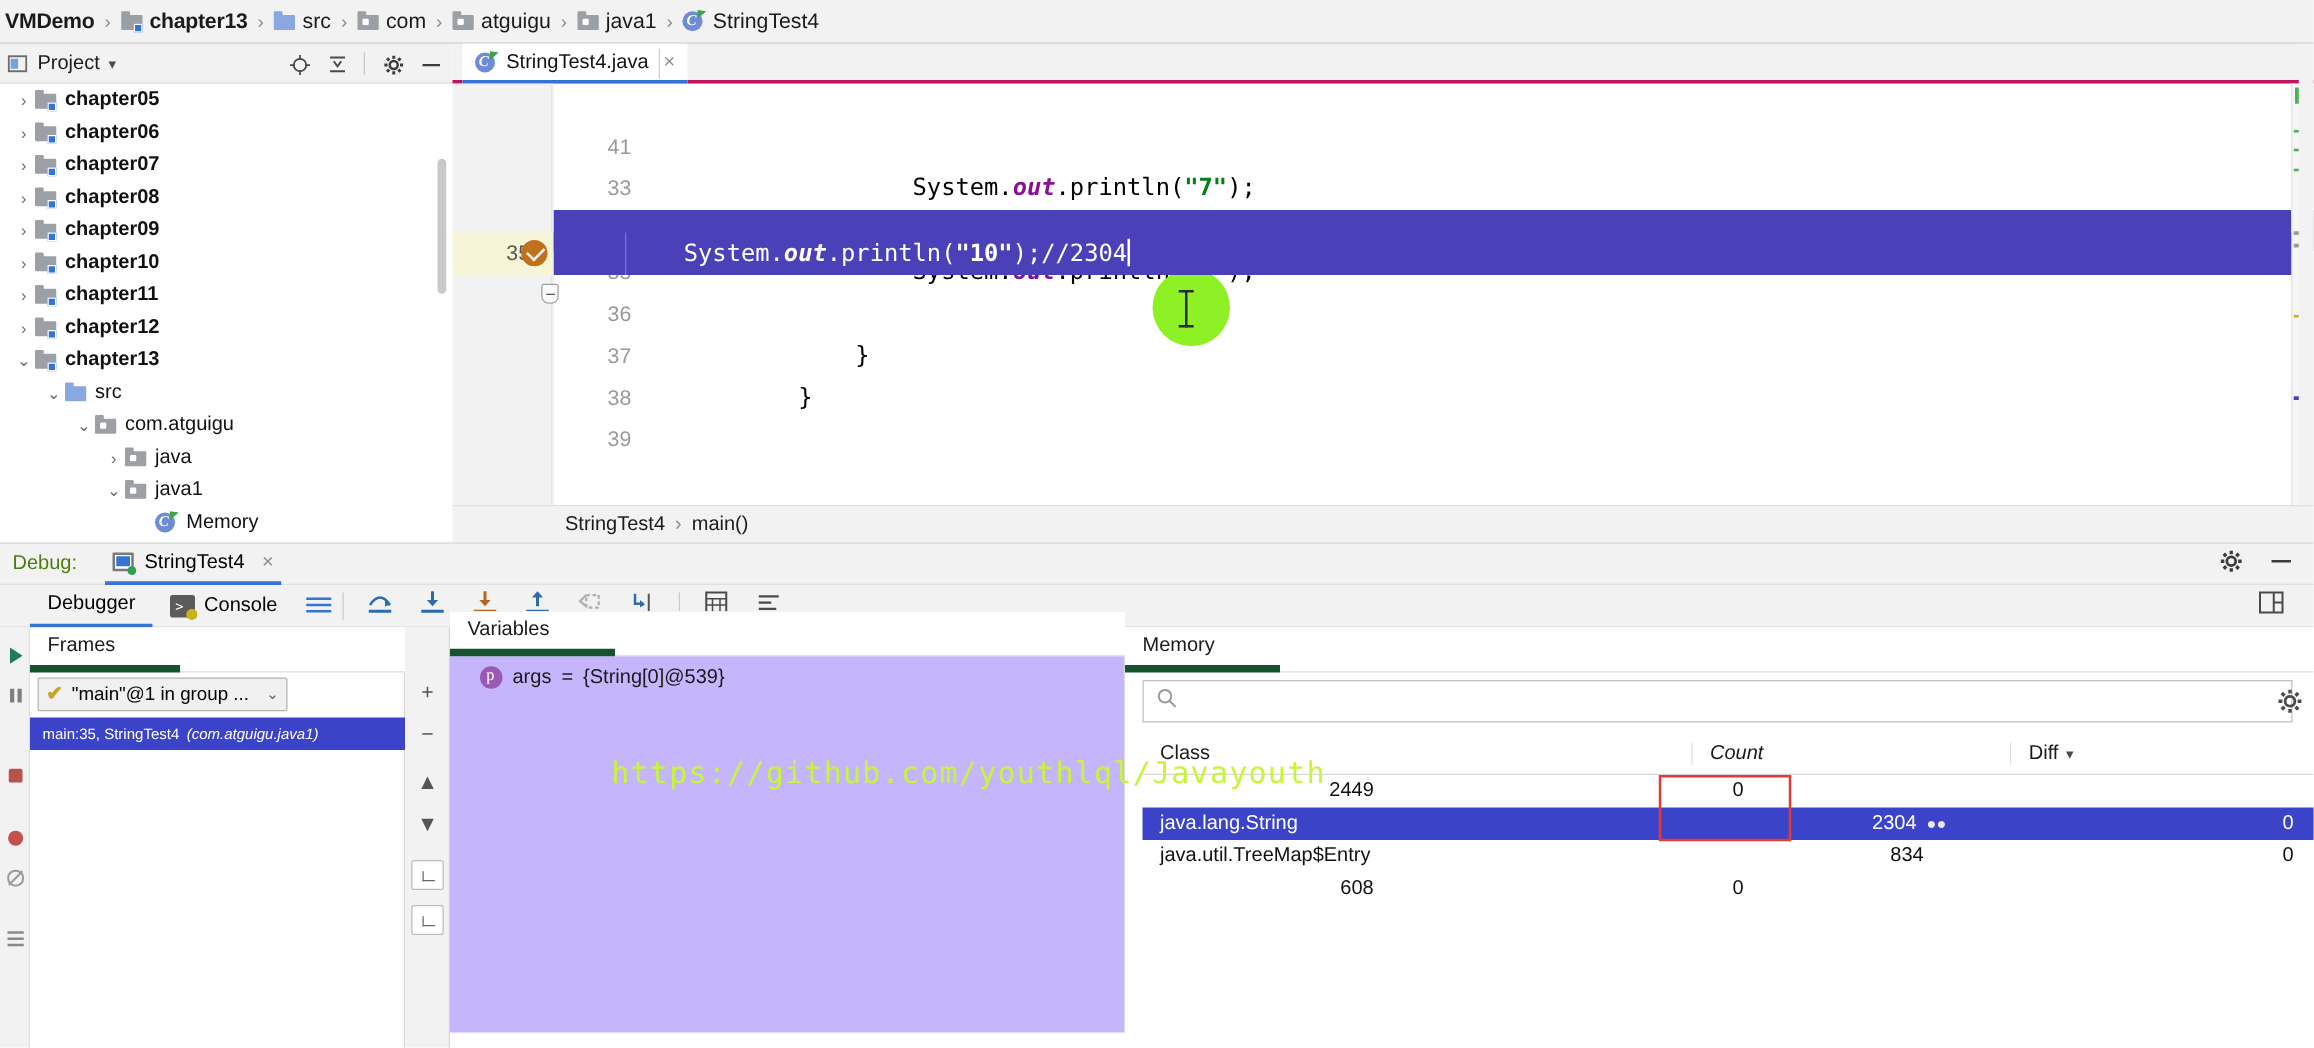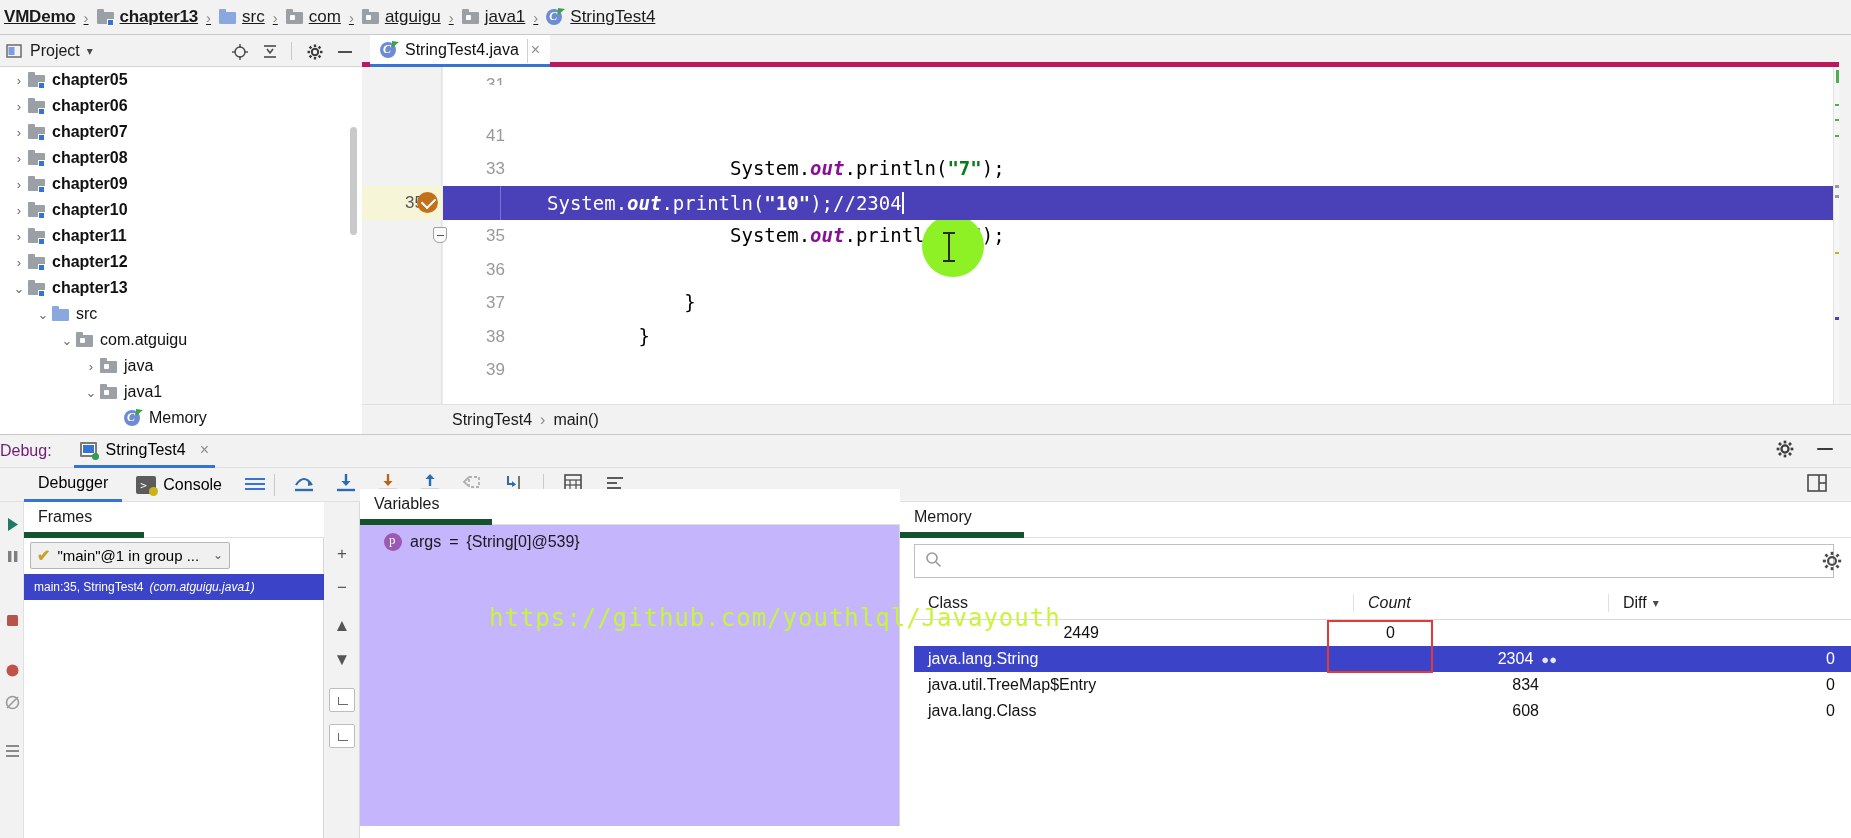--- a/index.html
+++ b/index.html
@@ -9,21 +9,21 @@
     background: #ffffff;
     overflow: hidden;
   }
   #app { position: relative; width: 1851px; height: 838px; }
 
   
   .breadcrumb-bar {
     position: absolute; left: 0; top: 0; width: 1851px; height: 35px;
     background: #f2f2f2; border-bottom: 1px solid #c9c9c9;
     display: flex; align-items: center; padding-left: 0px;
-    font-size: 17px; color: #1a1a1a; text-decoration: underline;
+    font-size: 17px; color: #1a1a1a;
   }
   .crumb { display: flex; align-items: center; gap: 6px; padding: 0 4px; }
   .crumb-label { font-weight: 700; letter-spacing: -0.2px; }
   .crumb-sep { color: #8b8b8b; font-size: 15px; padding: 0 4px; }
 
   .ico { display: inline-block; position: relative; flex: none; }
   .ico-module { width: 17px; height: 15px; }
   .ico-module .f { position:absolute; left:0; top:2px; width:17px; height:12px;
      background:#9aa0a6; border-radius:1px; }
   .ico-module .f:before { content:""; position:absolute; left:0; top:-3px; width:7px; height:4px;
@@ -60,21 +60,21 @@
     display: flex; align-items: center; padding-left: 6px; font-size: 16px;
   }
   .project-header .title { margin-left: 8px; color:#1a1a1a; }
   .ico-winbtn { width: 16px; height: 16px; position: relative; }
   .ph-actions { margin-left:auto; display:flex; align-items:center; gap:14px; padding-right:10px; }
   .divider-v { width:1px; height:18px; background:#c8c8c8; }
 
   
   .tabbar {
     position:absolute; left:362px; top:35px; width:1489px; height:32px;
-    background:#f2f2f2; border-bottom:5px solid #be185d;text-align:right;
+    background:#f2f2f2; border-bottom:3px solid #be185d;text-align:right;
   }
   .tab {
     position:absolute; left:8px; top:0; height:32px; padding:0 10px;
     display:flex; align-items:center; gap:7px; background:#ffffff;
     border-bottom:3px solid #3573d4; font-size:16px; color:#111;
   }
   .tab .x { color:#8d8d8d; font-size:16px; margin-left:5px; }
   .tabbar-sep { position:absolute; left:165px; top:4px; width:1px; height:24px; background:#d0d0d0; }
 
   
@@ -131,21 +131,21 @@
   .editor-navbar { position:absolute; left:362px; top:404px; width:1489px; height:30px;
      background:#f2f2f2; border-top:1px solid #e0e0e0; display:flex; align-items:center;
      padding-left:90px; font-size:16px; color:#1a1a1a; gap:8px; }
   .editor-navbar .sep { color:#8b8b8b; }
 
   
   .debug-win { position:absolute; left:0; top:434px; width:1851px; height:404px; background:#ffffff;
      border-top:1px solid #c9c9c9; }
   .debug-head { position:absolute; left:0; top:0; width:1851px; height:33px; background:#f2f2f2;
      display:flex; align-items:center; font-size:16px; border-bottom:1px solid #e0e0e0; }
-  .debug-head .lbl { padding-left:0px; color:#701a75; }
+  .debug-head .lbl { padding-left:10px; color:#4d7c0f; }
   .dbg-tab { margin-left:22px; display:flex; align-items:center; gap:8px; height:33px;
      border-bottom:3px solid #3573d4; padding:0 6px; }
   .ico-run-cfg { width:18px; height:16px; position:relative; }
   .ico-run-cfg .o { position:absolute; left:0; top:0; width:17px; height:15px;
      border:2px solid #7a7a7a; background:#ffffff; border-radius:1px; }
   .ico-run-cfg .i { position:absolute; left:3px; top:3px; width:11px; height:8px; background:#3573d4; }
   .ico-run-cfg .g { position:absolute; right:-1px; bottom:-2px; width:7px; height:7px;
      border-radius:50%; background:#2e9e4f; }
   .debug-head .right { margin-left:auto; display:flex; align-items:center; gap:20px; padding-right:16px; }
 
@@ -480,24 +480,20 @@
       <span class="tree-label">Memory</span>
     </div>
     <div class="tree-scrollbar"></div>
   </div>
 
   <div class="editor">
     <div class="gutter"></div>
     <div class="gutter-fold"></div>
     <div class="code-area">
 
-      <div class="code-line" style="height:18px;line-height:12px;overflow:hidden">
-        <span class="ln">31</span>
-        
-      </div>
 
       <div class="code-line">
         <span class="ln">41</span>
         <span class="code-txt">        System.<span class="kw-field">out</span>.println(<span class="kw-str">"7"</span>);</span>
       </div>
 
       <div class="code-line">
         <span class="ln">33</span>
         <span class="code-txt">        System.<span class="kw-field">out</span>.println(<span class="kw-str">"8"</span>);</span>
       </div>
@@ -834,21 +830,20 @@
           <span class="td c-diff">0</span>
         </div>
 
         <div class="mem-row">
           <span class="td c-class">java.util.TreeMap$Entry</span>
           <span class="td c-count">834</span>
           <span class="td c-diff">0</span>
         </div>
 
         <div class="mem-row">
-          <span class="td c-class">java.lang.Class</span>
           <span class="td c-count">608</span>
           <span class="td c-diff">0</span>
         </div>
       </div>
     </div>
   </div>
 
   <div class="watermark">https://github.com/youthlql/Javayouth</div>
   <div class="red-box"></div>
   <div class="cursor-dot"></div>

